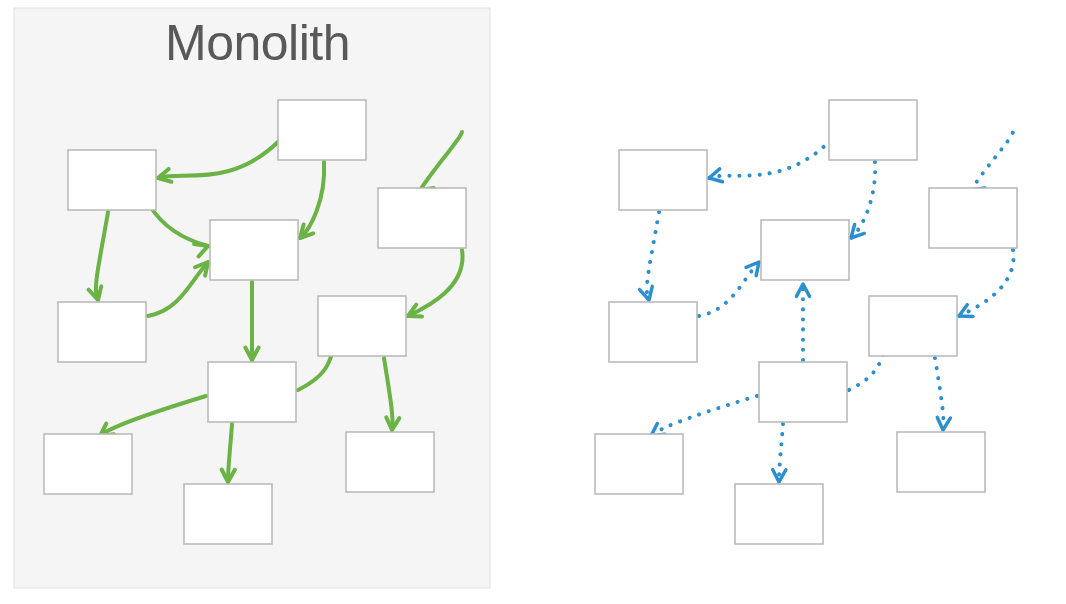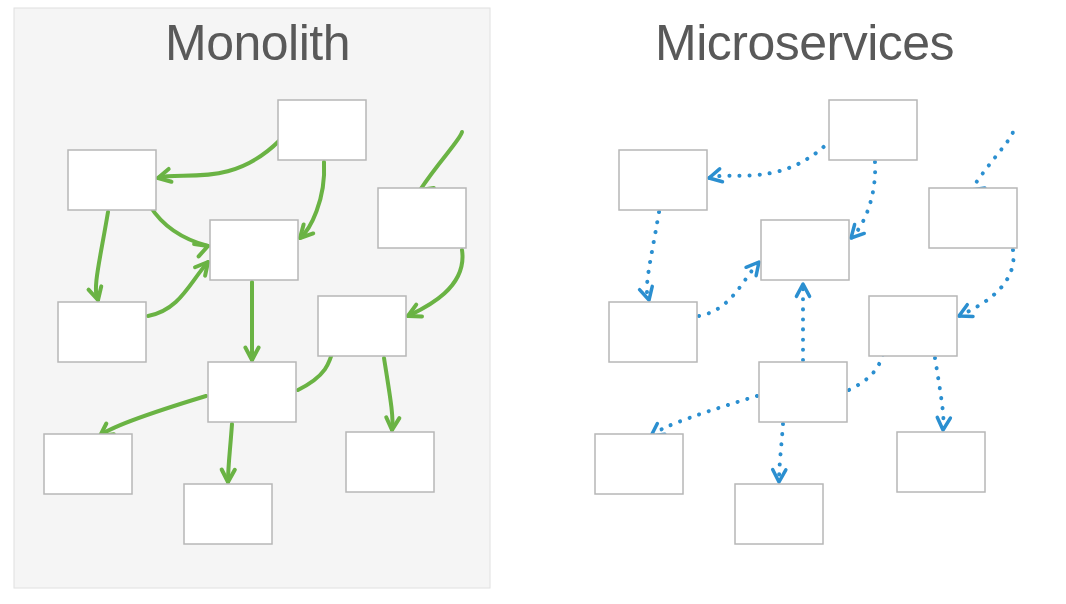--- a/index.html
+++ b/index.html
@@ -31,21 +31,20 @@
 </head>
 <body>
 
 <div class="stage">
 
   <svg class="layer" width="1066" height="604">
     <rect id="mono-bg" fill="#f5f5f5" stroke="#e0e0e0" stroke-width="1" x="14" y="8" width="476" height="580"></rect>
   </svg>
 
   <div class="title" style="left:165px; top:14px;">Monolith</div>
-  <div class="title" style="left:655px; top:14px;">Microservices</div>
 
   <svg class="layer" id="arrows-left" width="520" height="604" style="left:0;">
       <path d="M280 140 C 230 190, 180 170, 158 178" fill="none" stroke="#6ab344" stroke-width="4" stroke-linecap="round"></path>
       <path d="M 168.67296780770548 168.939770523012 L 158 178 L 171.4795185094344 181.7818752959101" fill="none" stroke="#6ab344" stroke-width="4" stroke-linecap="round" stroke-linejoin="round"></path>
       <path d="M324 162 C 326 200, 310 230, 300 238" fill="none" stroke="#6ab344" stroke-width="4" stroke-linecap="round"></path>
       <path d="M 303.6203220883931 224.4761962460152 L 300 238 L 313.23619985602215 233.4389679488695" fill="none" stroke="#6ab344" stroke-width="4" stroke-linecap="round" stroke-linejoin="round"></path>
       <path d="M420 190 C 440 160, 460 140, 462 132" fill="none" stroke="#6ab344" stroke-width="4" stroke-linecap="round"></path>
       <path d="M 433.86375296238197 188.05157658655907 L 420 190 L 429.367828489024 200.40402755668353" fill="none" stroke="#6ab344" stroke-width="4" stroke-linecap="round" stroke-linejoin="round"></path>
       <path d="M462 250 C 468 290, 420 310, 408 316" fill="none" stroke="#6ab344" stroke-width="4" stroke-linecap="round"></path>
       <path d="M 416.239141368039 304.6811418633561 L 408 316 L 421.9910280573978 316.5011326142935" fill="none" stroke="#6ab344" stroke-width="4" stroke-linecap="round" stroke-linejoin="round"></path>

